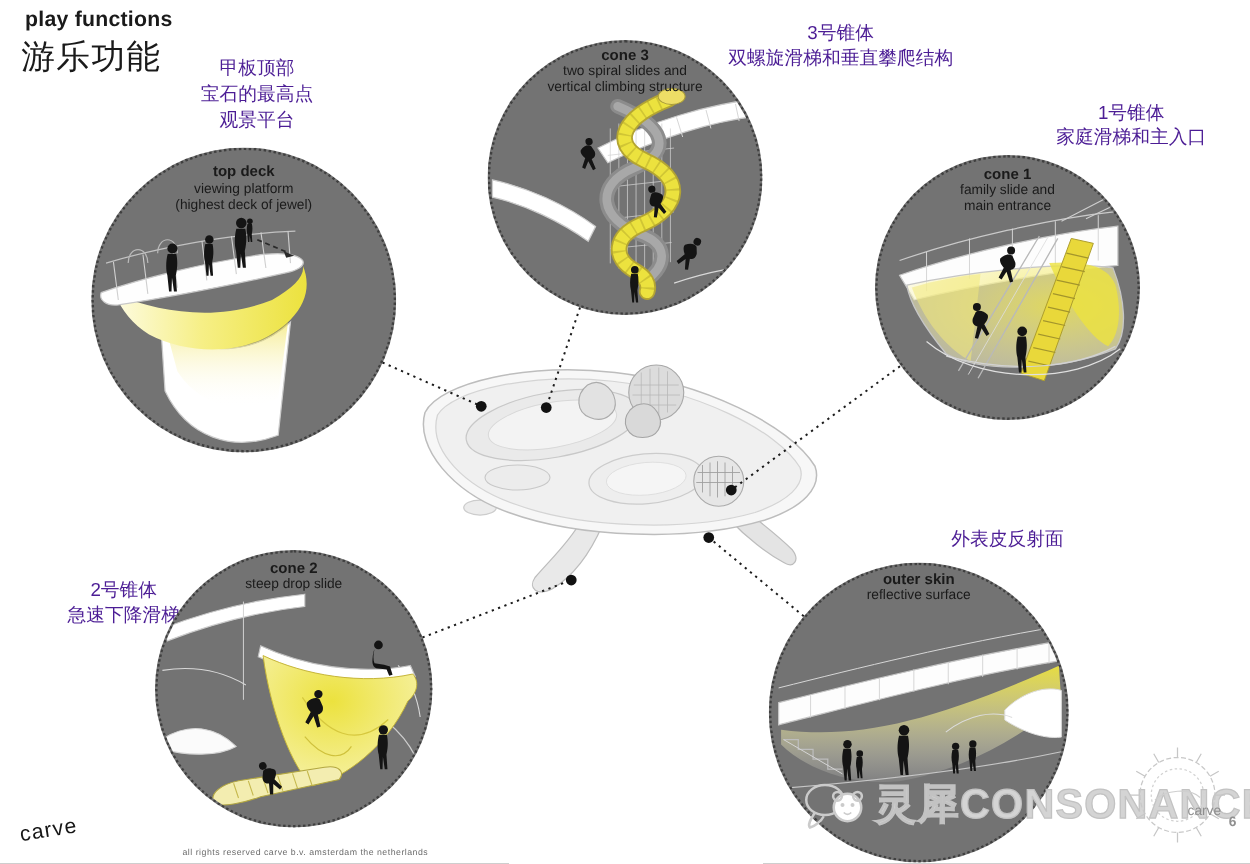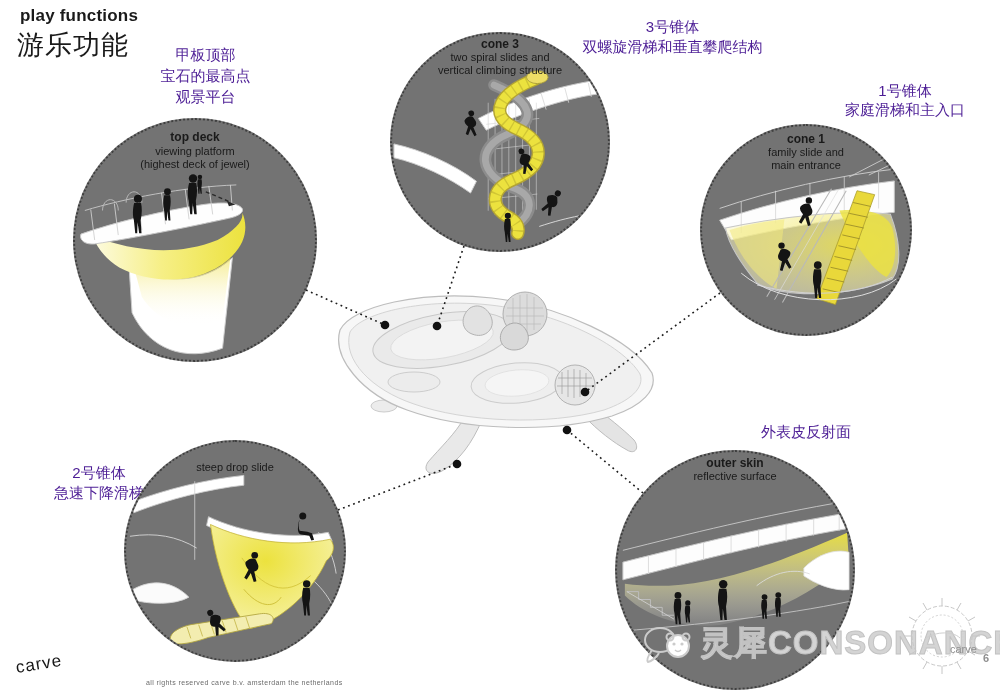--- a/index.html
+++ b/index.html
@@ -277,20 +277,21 @@
       <path d="M46,204 C42,196 52,189 66,186 L136,175 C148,173 153,179 148,185 L84,199 C70,204 52,208 46,204 Z" fill="#f3edb0" stroke="#b3a741" stroke-width=".9"></path>
       <g stroke="#c6b94e" stroke-width=".9">
         <path d="M62,188 L66,200 M74,186 L78,198 M86,184 L90,196 M98,182 L102,194 M110,180 L114,192 M122,178 L126,190"></path>
       </g>
 
       <use href="#fig-sit" class="fig" transform="translate(180,88) scale(1.15)"></use>
       <use href="#fig-climb" class="fig" transform="translate(128,128) scale(1.1)"></use>
       <use href="#fig-stand" class="fig" transform="translate(184,160) scale(1.15)"></use>
       <use href="#fig-climb" class="fig" transform="translate(92,184) scale(-1,1) rotate(18)"></use>
     </svg>
+    <div class="cap cap-title" style="top:5px">cone 2</div>
     <div class="cap cap-desc" style="top:19px">steep drop slide</div>
   </div>
 
   <div class="circle c-outer">
     <svg viewBox="0 0 240 240">
       <defs>
         <linearGradient id="gOS" x1="0" y1="0" x2="0" y2="1">
           <stop offset="0" style="stop-color:var(--slide_yellow)"></stop>
           <stop offset="1" stop-color="#ffffff" stop-opacity=".1"></stop>
         </linearGradient>

